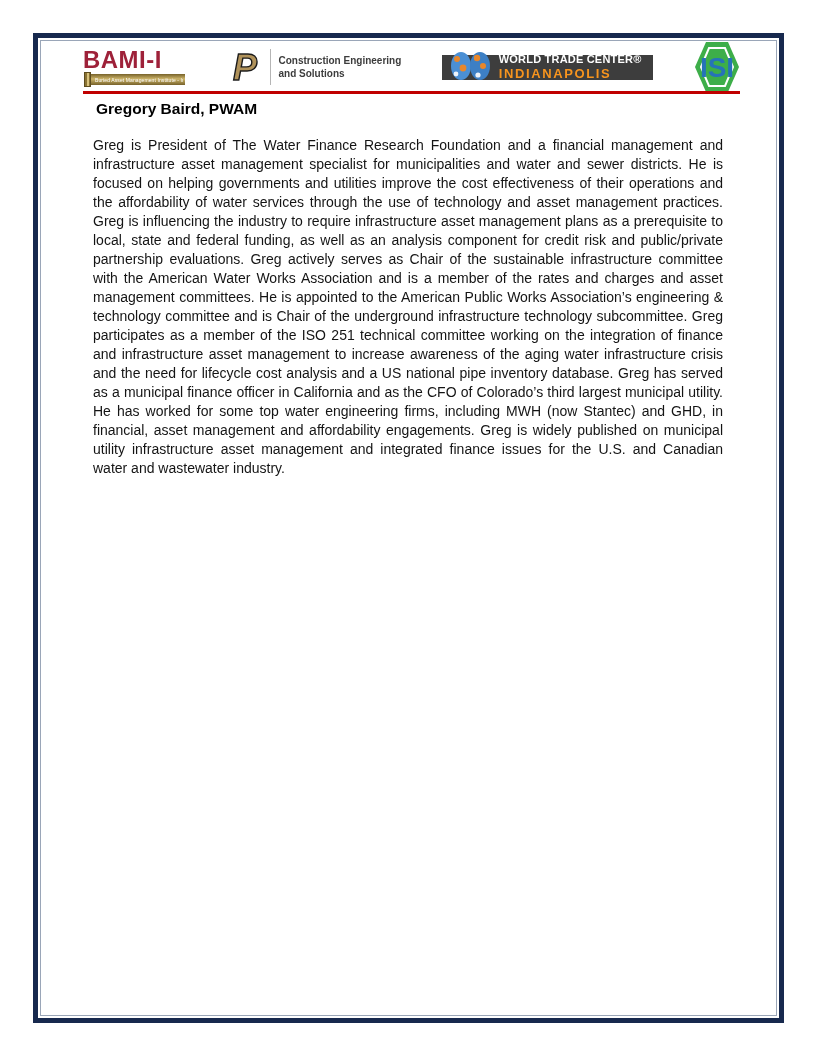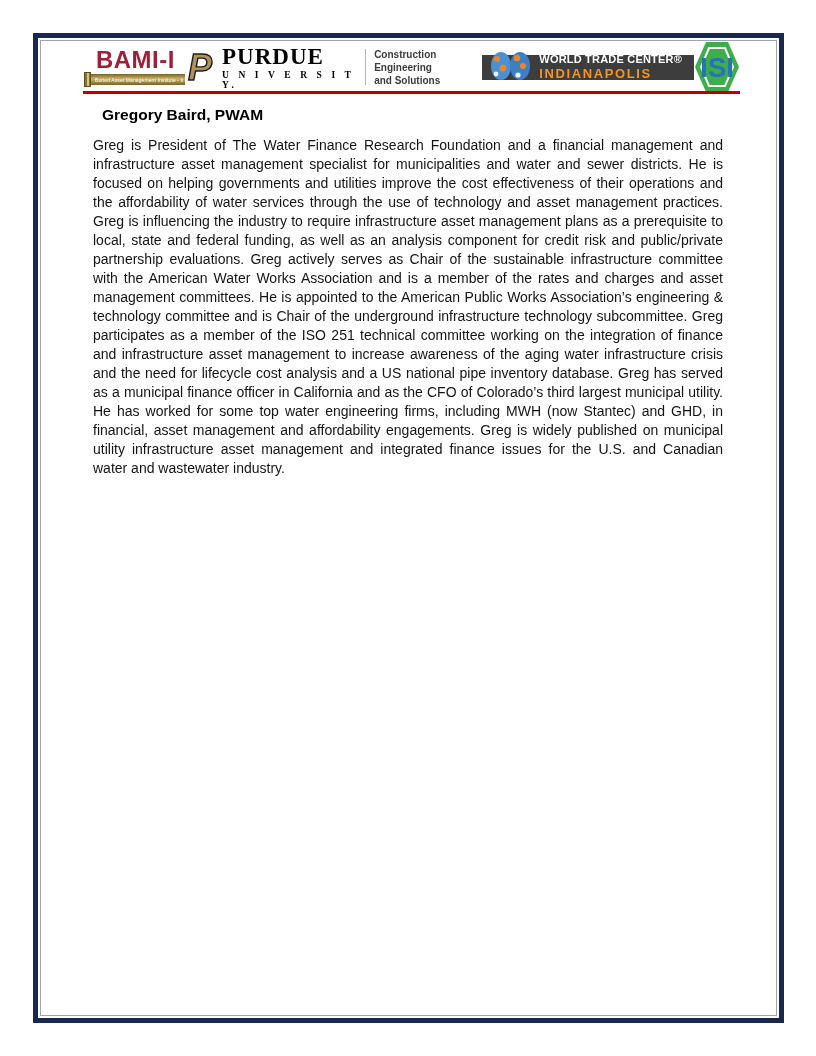--- a/index.html
+++ b/index.html
@@ -14,21 +14,21 @@
   }
   .frame-inner { position:absolute; inset:2px; border:1px solid #9AA6B8; }
 
   
   .header {
     position:absolute; left:83px; top:41px; width:657px; height:52px;
     display:flex; align-items:center; justify-content:space-between;
   }
 
   
-  .logo-bami { display:flex; flex-direction:column; width:106px;align-items:center; }
+  .logo-bami { display:flex; flex-direction:column; width:106px; }
   .bami-word {
     font-size:23px; font-weight:800; color:#9E2139; line-height:1;
     letter-spacing:0.5px; transform:scaleX(1.04); transform-origin:left;
   }
   .bami-bar {
     margin-top:2px; margin-left:2px; position:relative; height:11px; width:100px;
     background:linear-gradient(180deg,#77622a 0%,#cdb56a 45%,#77622a 100%);
     display:flex; align-items:center;
   }
   .bami-flange {
@@ -69,21 +69,21 @@
   .logo-iis { display:flex; align-items:center; gap:8px; }
   .iis-hex { width:46px; height:52px; flex:none; }
   .iis-text { font-size:11.5px; font-weight:700; color:#2673B8; line-height:1.35; }
   .iis-text .l2 { padding-left:3px; }
 
   
   .redline { position:absolute; left:83px; top:91px; width:657px; height:3px; background:#C00000; }
 
   
   .heading {
-    position:absolute; left:93px; top:97px; margin:9px;
+    position:absolute; left:93px; top:97px; margin:3px;
     font-size:15.5px; font-weight:700; color:#000;
   }
   .bio {
     position:absolute; left:93px; top:136px; width:630px; margin:0;
     font-size:14px; line-height:19px; color:#141414; text-align:justify;
   }
 </style>
 </head>
 <body>
 
@@ -98,24 +98,20 @@
     <div class="bami-bar">
       <span class="bami-flange"></span>
       <span class="bami-tag">Buried Asset Management Institute - International</span>
     </div>
   </div>
 
   <div class="logo-purdue">
     <svg class="purdue-p" viewBox="0 0 32 40">
       <text x="3" y="33" font-size="36" font-weight="900" font-style="italic" font-family="Liberation Sans, sans-serif" fill="#B0925A" stroke="#1a1a1a" stroke-width="1.4">P</text>
     </svg>
-    <div class="purdue-words">
-      <div class="purdue-name">PURDUE</div>
-      <div class="purdue-univ">U N I V E R S I T Y.</div>
-    </div>
     <div class="purdue-divider"></div>
     <div class="purdue-dept">
       <div>Construction Engineering</div>
       <div>and Solutions</div>
     </div>
   </div>
 
   <div class="logo-wtc">
     <svg class="wtc-globes" viewBox="0 0 42 32">
       <defs>

